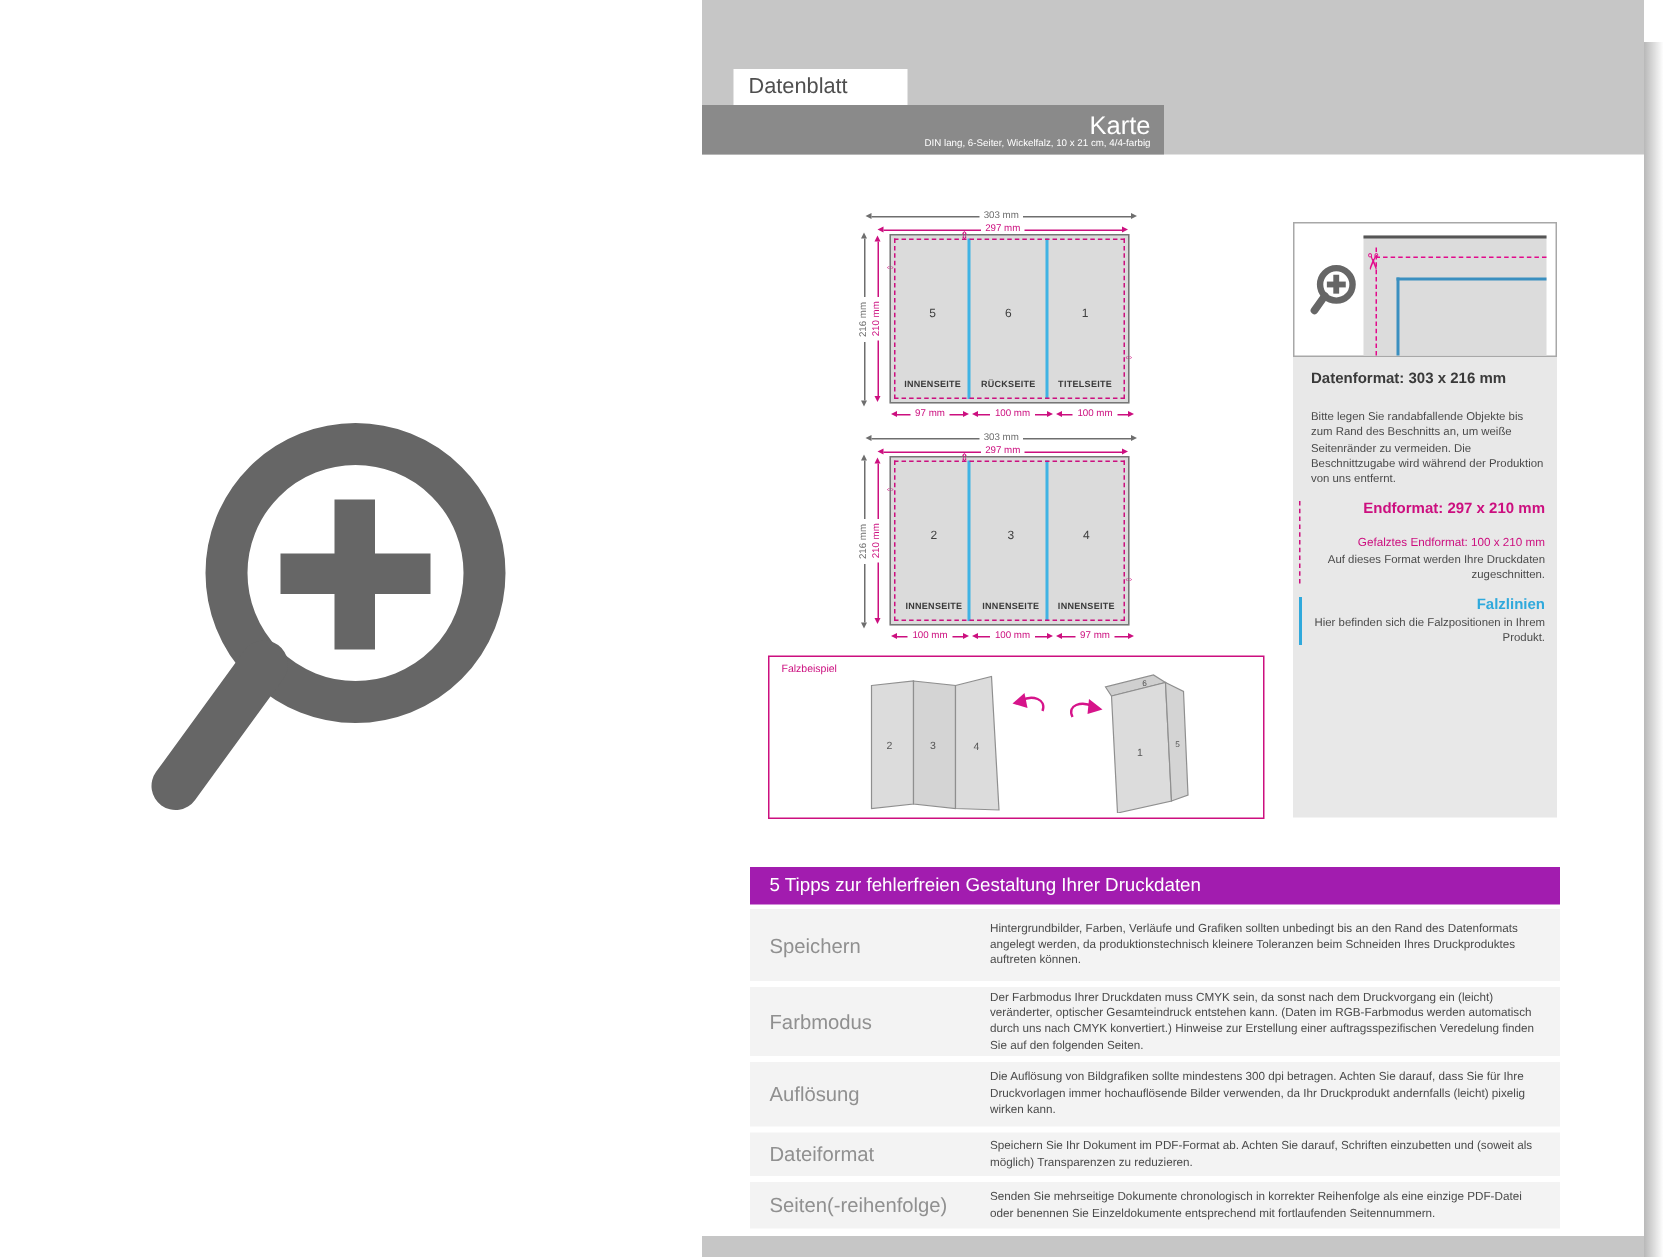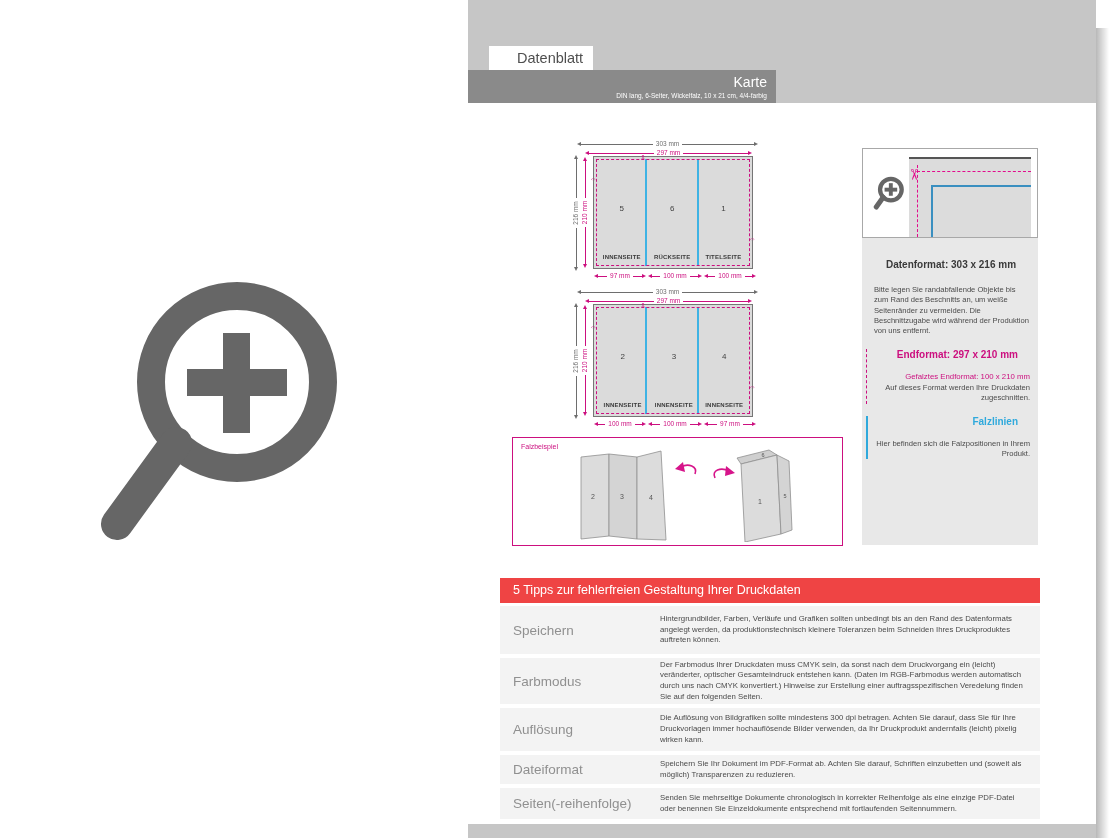--- a/index.html
+++ b/index.html
@@ -5,24 +5,24 @@
   html,body{margin:0;padding:0;background:#ffffff;}
   #canvas{position:relative;width:1117px;height:838px;background:#ffffff;overflow:hidden;
           font-family:"Liberation Sans",sans-serif;}
   .abs{position:absolute;}
   
   .page{position:absolute;left:468px;top:0;width:628px;height:838px;background:#ffffff;}
   .page-shadow{position:absolute;left:1096px;top:28px;width:13px;height:810px;
                background:linear-gradient(to right,rgba(0,0,0,0.28),rgba(0,0,0,0));}
   .band-top{position:absolute;left:468px;top:0;width:628px;height:103px;background:#c6c6c6;}
   .band-bottom{position:absolute;left:468px;top:824px;width:628px;height:14px;background:#c6c6c6;}
-  .tab{position:absolute;left:489px;top:46px;width:104px;height:24px;background:#ffffff;
-       color:#4f4f4f;font-size:14.5px;line-height:24px;padding-left:28px;box-sizing:border-box;}
+  .tab{position:absolute;left:489px;top:46px;width:116px;height:24px;background:#ffffff;
+       color:#4f4f4f;font-size:14.5px;line-height:24px;padding-left:10px;box-sizing:border-box;}
   .titleband{position:absolute;left:468px;top:70px;width:308px;height:33px;background:#8a8a8a;color:#fff;}
-  .titleband .t{position:absolute;right:9px;top:4px;font-size:14px;}
+  .titleband .t{position:absolute;right:9px;top:4px;font-size:17px;}
   .titleband .s{position:absolute;right:9px;top:22px;font-size:6.5px;}
   
   .hdim{position:absolute;display:flex;align-items:center;height:8px;}
   .hdim .ln{flex:1;height:1px;background:currentColor;}
   .hdim .ar{width:0;height:0;border-top:2.5px solid transparent;border-bottom:2.5px solid transparent;}
   .hdim .al{border-right:4.5px solid currentColor;}
   .hdim .arr{border-left:4.5px solid currentColor;}
   .hdim .lbl{padding:0 3px;font-size:6.5px;line-height:1;white-space:nowrap;}
   .vdim{transform:rotate(-90deg);transform-origin:0 0;}
   .c-gray{color:#6e6e6e;}
@@ -38,33 +38,33 @@
               color:#3a3a3a;letter-spacing:0.2px;white-space:nowrap;}
   .bleed{position:absolute;color:#cc0f7f;font-size:7px;line-height:1;}
   
   .foldbox{position:absolute;left:512px;top:437px;width:331px;height:109px;background:#fff;border:1px solid #cc0f7f;box-sizing:border-box;}
   .foldbox .cap{position:absolute;left:8px;top:5px;font-size:7px;color:#cc0f7f;}
   
   .cornerbox{position:absolute;left:862px;top:148px;width:176px;height:90px;background:#fff;border:1px solid #a8a8a8;box-sizing:border-box;}
   .cgray{position:absolute;left:46px;top:8px;width:122px;height:80px;background:#dcdcdc;border-top:2px solid #555;box-sizing:border-box;}
   .infopanel{position:absolute;left:862px;top:238px;width:176px;height:307px;background:#e8e8e8;
              box-sizing:border-box;padding:9px 8px 8px 12px;}
-  .infopanel h3{margin:12px;font-size:10px;color:#3a3a3a;}
+  .infopanel h3{margin:0;font-size:10px;color:#3a3a3a;}
   .infopanel p{margin:1px 0 0 0;font-size:7.6px;line-height:1.36;color:#4a4a4a;}
   .blk{margin-top:9px;text-align:right;}
   .blk-end{border-left:1px dashed #cc0f7f;padding-left:6px;margin-left:-8px;}
   .blk-end h3{color:#cc0f7f;}
   .blk-end .sub{font-size:7.8px;color:#cc0f7f;margin-top:12px;}
   .blk-sich{border-left:2px solid #2478a9;padding-left:6px;margin-left:-8px;}
   .blk-sich h3{color:#2478a9;}
   .blk-sich .sub{font-size:8px;color:#2478a9;margin-top:0;}
   .blk-falz{border-left:2px solid #2fa9dc;padding-left:2px;margin-left:-8px;}
   .blk-falz h3{color:#2fa9dc;}
   
-  .tips-header{position:absolute;left:500px;top:578px;width:540px;height:25px;background:#ef4444;color:#ffffff;
+  .tips-header{position:absolute;left:500px;top:578px;width:540px;height:25px;background:#a21caf;color:#ffffff;
                font-size:12.5px;line-height:25px;padding-left:13px;box-sizing:border-box;}
   .trow{position:absolute;left:500px;width:540px;background:#f3f3f3;box-sizing:border-box;}
   .trow .rl{position:absolute;left:13px;top:0;bottom:0;display:flex;align-items:center;
             font-size:13.5px;color:#909090;}
   .trow .rt{position:absolute;left:160px;right:8px;top:0;bottom:0;display:flex;align-items:center;
             font-size:7.8px;line-height:1.38;color:#4a4a4a;}
   svg text{font-family:"Liberation Sans",sans-serif;}
   .scissors{position:absolute;color:#e20a8c;font-size:15px;transform:rotate(90deg);line-height:1;}
 </style>
 </head>

